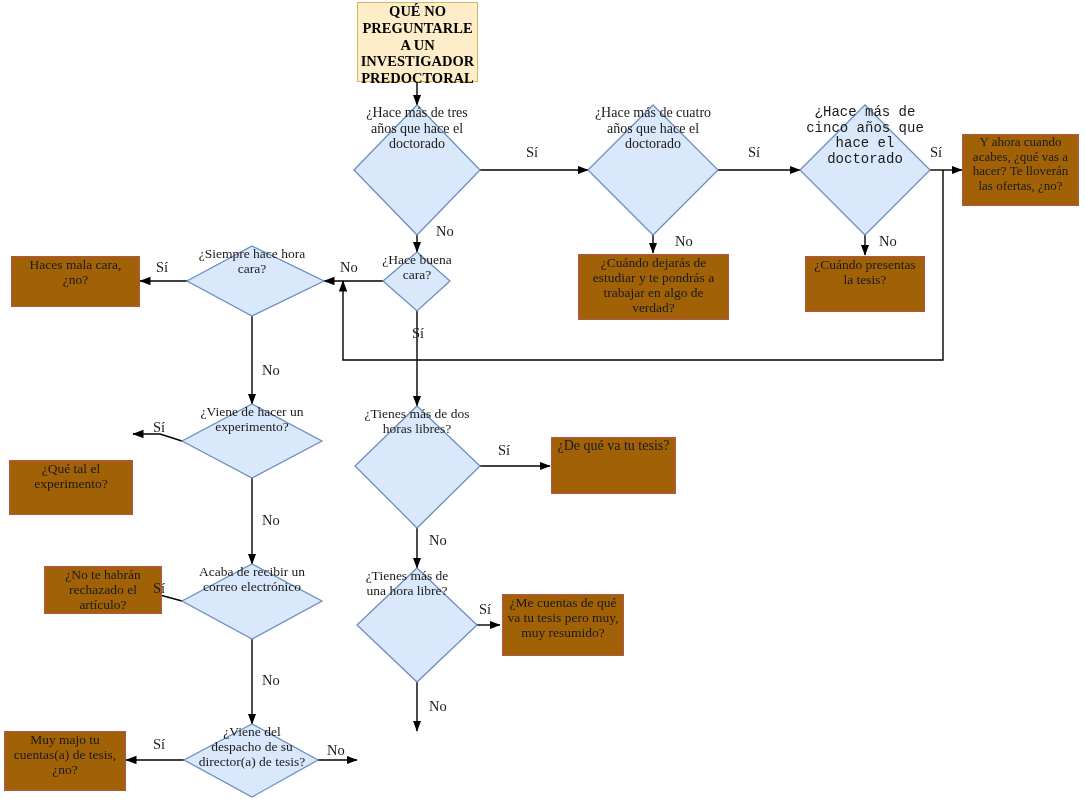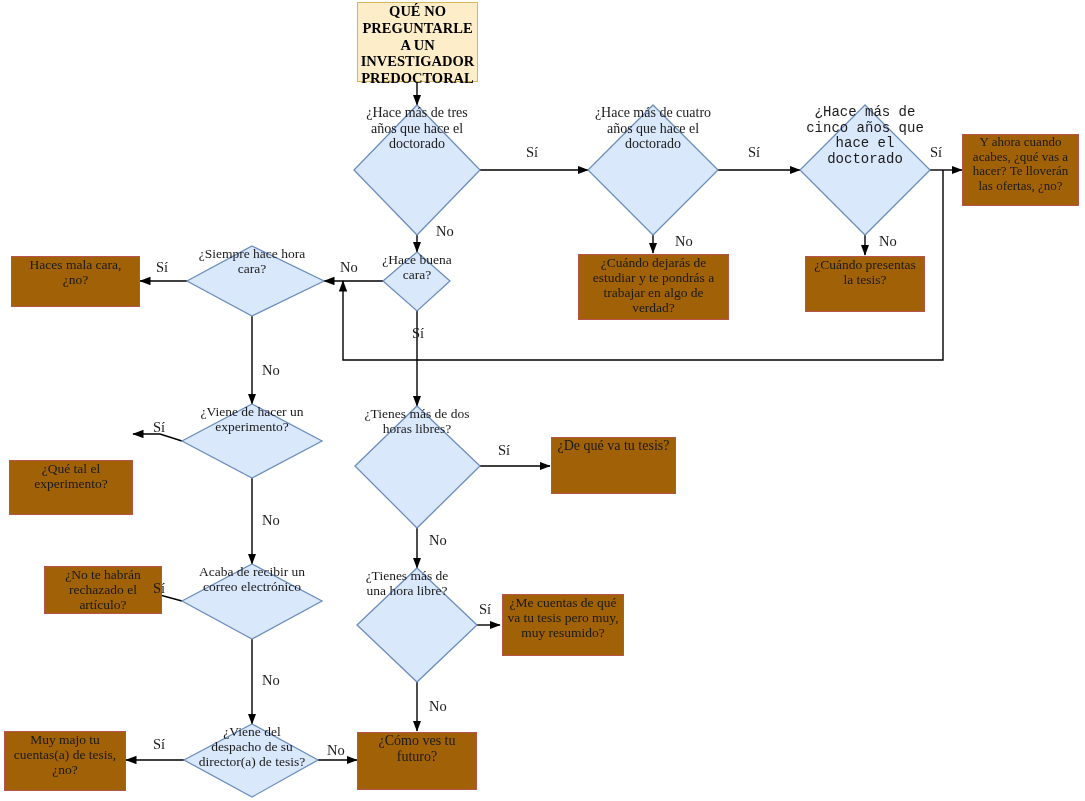--- a/index.html
+++ b/index.html
@@ -171,23 +171,20 @@
   </div>
 
   <div class="node rect" style="left:551px;top:437px;width:125px;height:57px;font-size:14px;">
     <span class="txt">¿De qué va tu tesis?</span>
   </div>
 
   <div class="node rect" style="left:502px;top:594px;width:122px;height:62px;font-size:13.5px;">
     <span class="txt">¿Me cuentas de qué va tu tesis pero muy, muy resumido?</span>
   </div>
 
-  <div class="node rect" style="left:357px;top:732px;width:120px;height:58px;font-size:14px;">
-    <span class="txt">¿Cómo ves tu futuro?</span>
-  </div>
 
   <div class="edge-label" style="left:526px;top:144px;">Sí</div>
   <div class="edge-label" style="left:436px;top:223px;">No</div>
   <div class="edge-label" style="left:748px;top:144px;">Sí</div>
   <div class="edge-label" style="left:675px;top:233px;">No</div>
   <div class="edge-label" style="left:930px;top:144px;">Sí</div>
   <div class="edge-label" style="left:879px;top:233px;">No</div>
   <div class="edge-label" style="left:340px;top:259px;">No</div>
   <div class="edge-label" style="left:412px;top:325px;">Sí</div>
   <div class="edge-label" style="left:156px;top:259px;">Sí</div>

